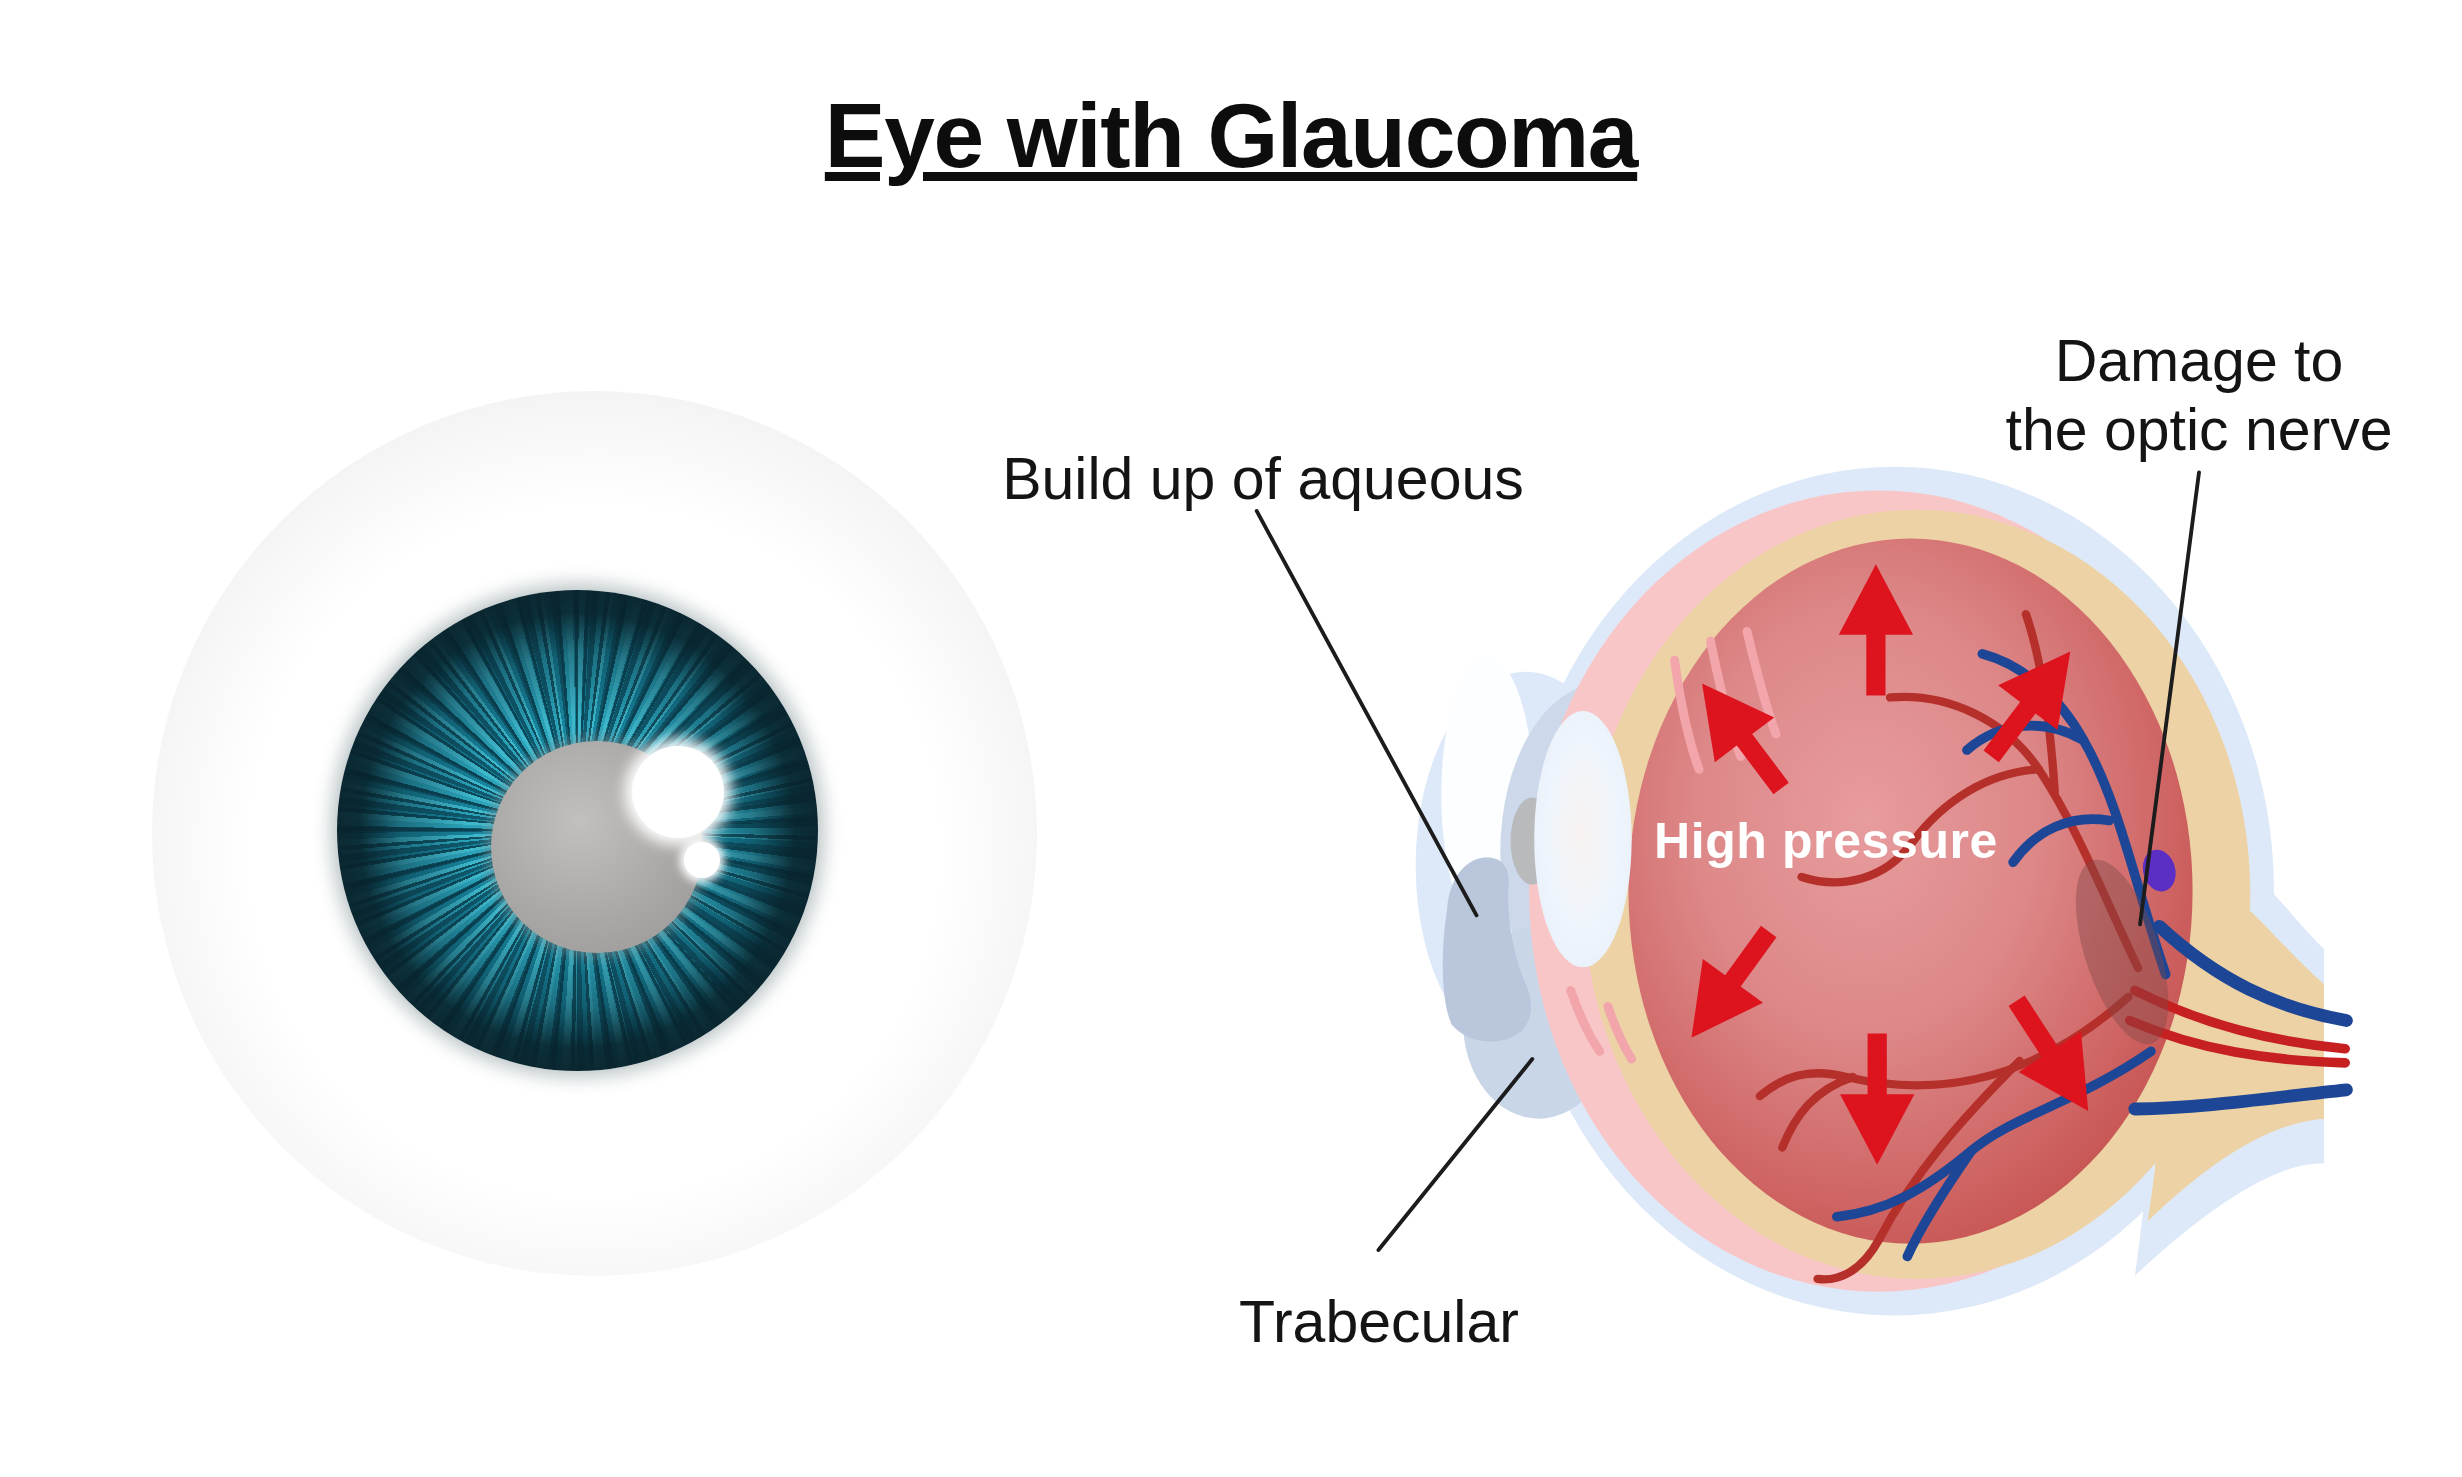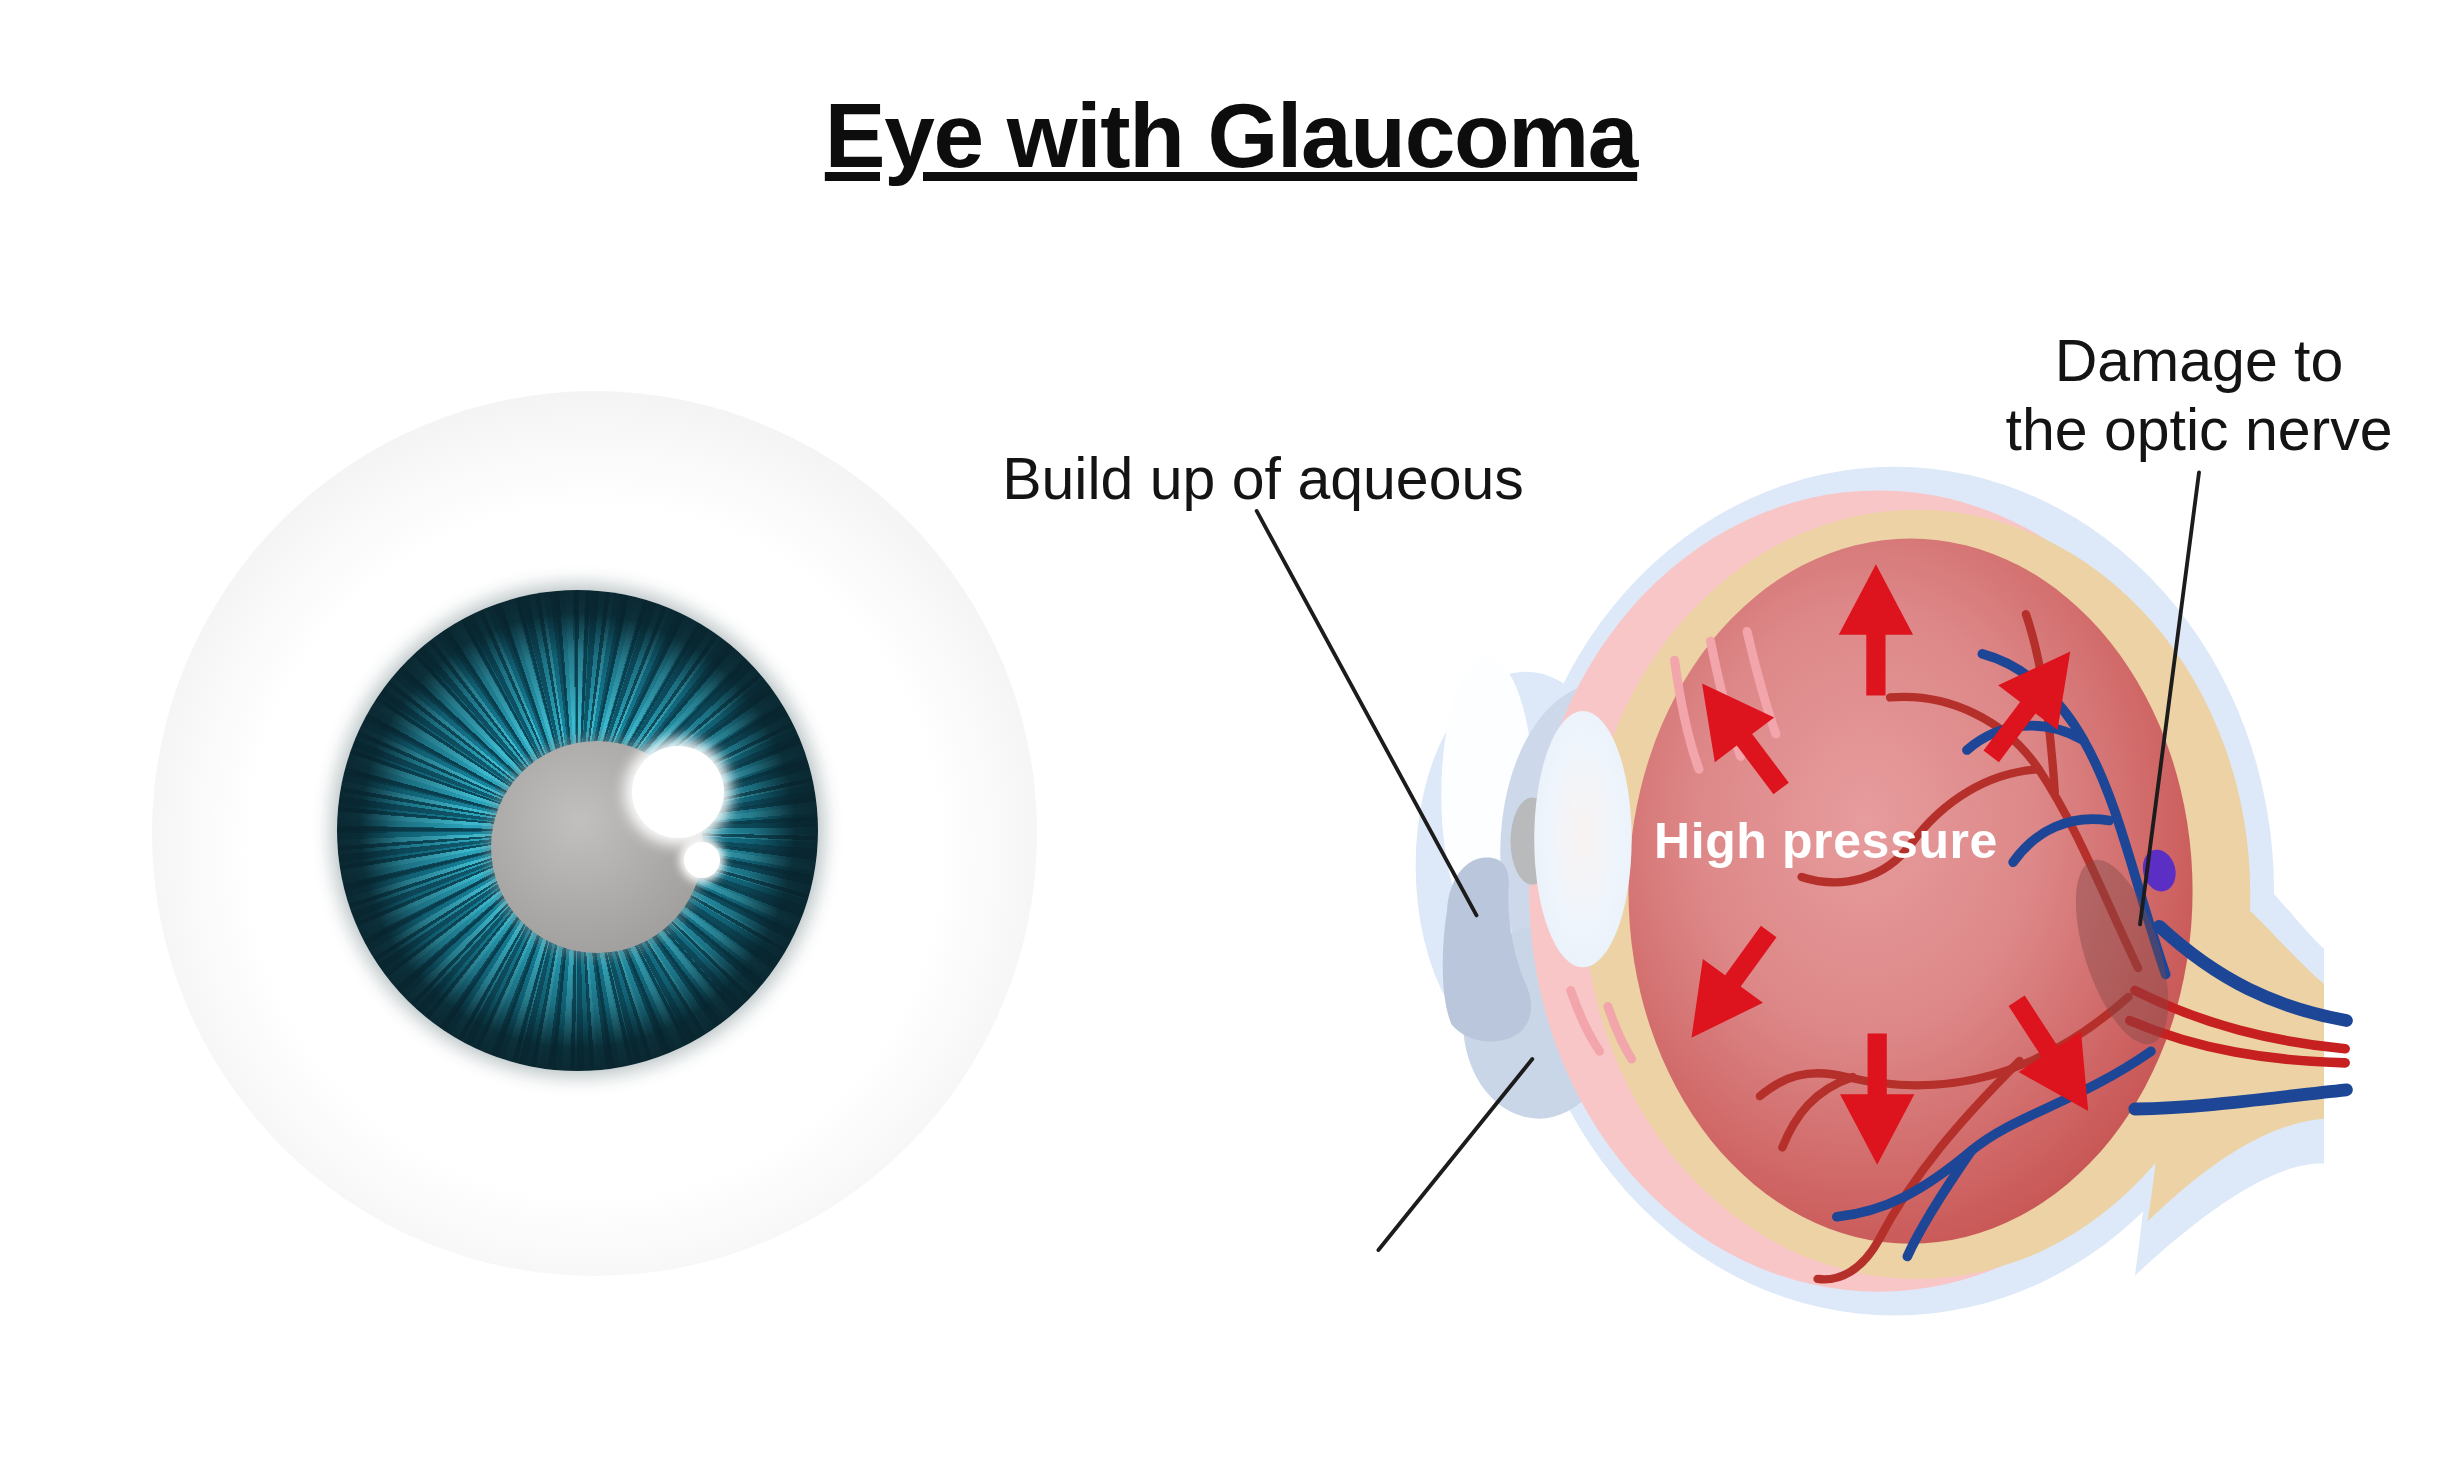--- a/index.html
+++ b/index.html
@@ -143,17 +143,18 @@
   </svg>
 
   <div class="callout-label" style="left:1263px;top:435px;margin-top:44px;">
     <span>Build up of aqueous</span>
   </div>
   <div class="callout-label" style="left:2199px;top:396px;">
     <span>Damage to</span>
     <span>the optic nerve</span>
   </div>
   <div class="callout-label" style="left:1379px;top:1322px;">
+    <span>Trabecular</span>
   </div>
   <div class="pressure-label">High pressure</div>
 
 </div>
 
 
 </body></html>

